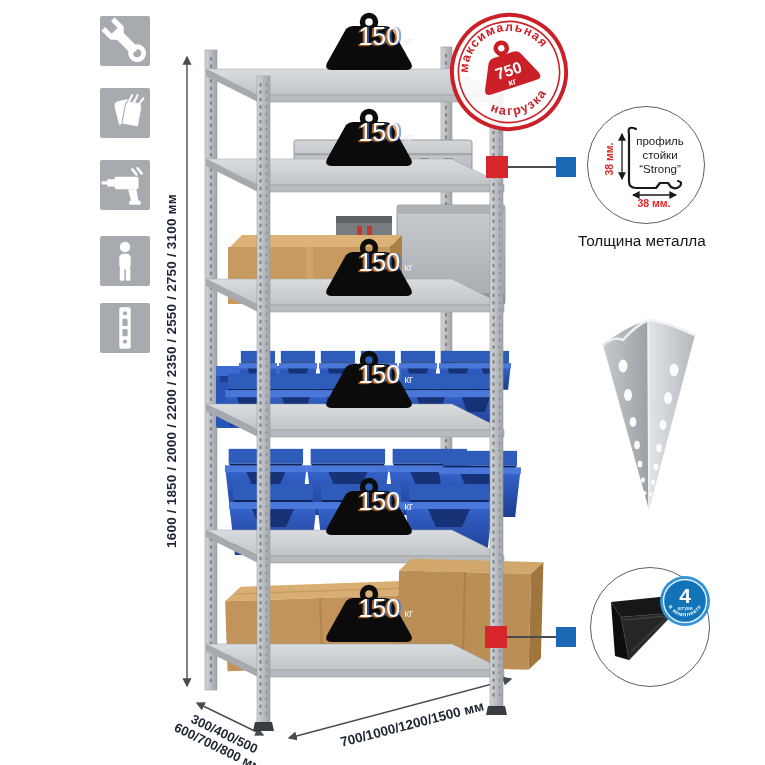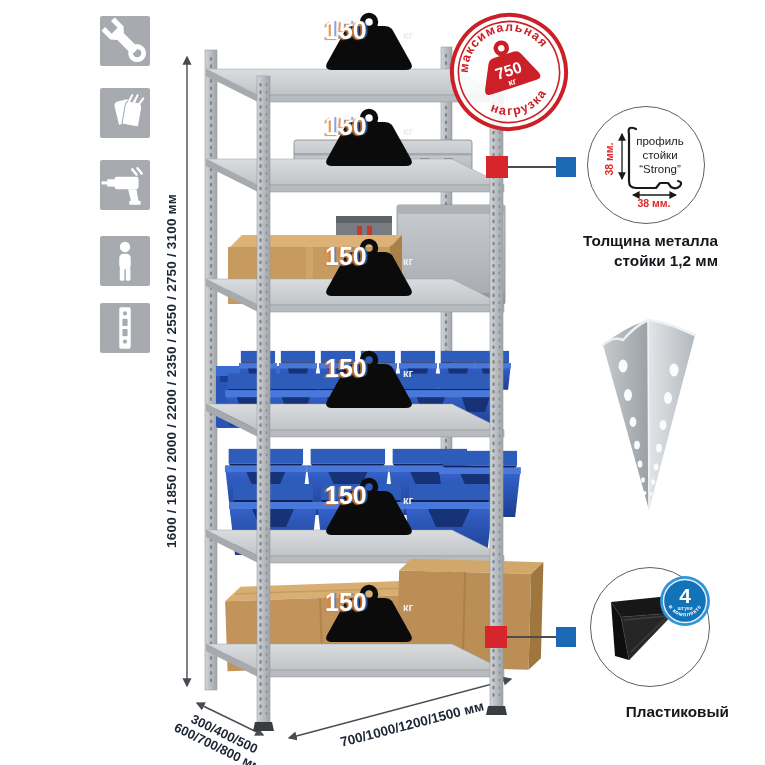--- a/index.html
+++ b/index.html
@@ -9,27 +9,27 @@
   svg{display:block;}
   
   .ico{position:absolute;left:100px;width:50px;height:50px;background:#a7abaf;border-radius:2px;}
   
   .dimtext{position:absolute;color:#1d2534;font-weight:bold;white-space:nowrap;}
   .hlabel{left:171px;top:371px;font-size:13.5px;transform:translate(-50%,-50%) rotate(-90deg);letter-spacing:.2px;}
   .dlabel{left:221px;top:741px;font-size:13px;line-height:1.12;text-align:center;transform:translate(-50%,-50%) rotate(26deg);}
   .wlabel{left:412px;top:724px;font-size:13.5px;transform:translate(-50%,-50%) rotate(-14.5deg);}
   
   .weight{position:absolute;width:88px;height:64px;z-index:6;}
-  .weight .wt{position:absolute;left:0;top:6px;width:100%;display:flex;justify-content:space-between;align-items:baseline;
-     color:#fff;font-weight:bold;font-size:25px;line-height:1;
+  .weight .wt{position:absolute;left:0;top:12px;width:100%;display:flex;justify-content:flex-end;align-items:baseline;
+     color:#fff;font-weight:normal;font-size:25px;line-height:1;
      text-shadow:-2px 1px 1px rgba(226,125,40,.85), 2px 0 1px rgba(70,120,205,.7);}
   .weight .wt .unit{font-size:11px;margin-left:4px;text-shadow:none;color:#eee;}
   
   .circle-detail{position:absolute;border:1.6px solid #5c6065;border-radius:50%;background:#fff;z-index:5;}
-  .caption{position:absolute;text-align:right;color:#15171c;font-weight:bold;font-size:15.3px;line-height:1.32;}
+  .caption{position:absolute;text-align:left;color:#15171c;font-weight:normal;font-size:15.3px;line-height:1.32;}
   .badge{position:absolute;z-index:7;}
   .stamp{position:absolute;left:444px;top:7px;z-index:8;}
   .scene{position:absolute;left:0;top:0;z-index:1;}
 </style>
 </head>
 <body>
 
 <div class="canvas">
 
   <svg class="scene" width="765" height="765" viewBox="0 0 765 765">
@@ -369,21 +369,20 @@
       <line x1="45" y1="88" x2="88" y2="88" stroke="#1a1a1a" stroke-width="1.3" marker-start="url(#ahb)" marker-end="url(#ahb)"></line>
       <text x="25" y="52" transform="rotate(-90 25 52)" text-anchor="middle" font-size="10.5" font-weight="bold" fill="#e02828" font-family="Liberation Sans,sans-serif">38 мм.</text>
       <text x="66" y="100" text-anchor="middle" font-size="10.5" font-weight="bold" fill="#e02828" font-family="Liberation Sans,sans-serif">38 мм.</text>
       <text x="72" y="38" text-anchor="middle" font-size="11.5" fill="#222" font-family="Liberation Sans,sans-serif">профиль</text>
       <text x="72" y="52" text-anchor="middle" font-size="11.5" fill="#222" font-family="Liberation Sans,sans-serif">стойки</text>
       <text x="72" y="66" text-anchor="middle" font-size="11.5" fill="#222" font-family="Liberation Sans,sans-serif">“Strong”</text>
     </svg>
   </div>
   <div class="caption" style="left:578px;top:231px;width:140px">
     <span style="display:block">Толщина металла</span>
-    <span style="display:block">стойки 1,2 мм</span>
   </div>
 
   <div class="abs" style="left:593px;top:300px">
     <svg width="115" height="228" viewBox="0 0 115 228">
       <defs>
         <linearGradient id="angL" x1="0" y1="0" x2="1" y2="0">
           <stop offset="0" stop-color="#c6cacd"></stop>
             <stop offset="1" stop-color="#9aa0a5"></stop>
         </linearGradient>
         <linearGradient id="angR" x1="0" y1="0" x2="1" y2="0">
@@ -433,16 +432,15 @@
       <circle cx="27" cy="27" r="25" fill="#3094d8"></circle>
       <circle cx="27" cy="27" r="21.5" fill="#1273b8" stroke="#e8f2fa" stroke-width="1.4"></circle>
       <text x="27" y="29" text-anchor="middle" font-size="21" font-weight="bold" fill="#fff" font-family="Liberation Sans,sans-serif">4</text>
       <text x="27" y="35.5" text-anchor="middle" font-size="5" font-weight="bold" fill="#d7e9f7" font-family="Liberation Sans,sans-serif">штуки</text>
       <text font-size="5.6" font-weight="bold" fill="#fff" letter-spacing=".6" text-anchor="middle" font-family="Liberation Sans,sans-serif">
         <textPath href="#badgeArc" startOffset="50%">в комплекте</textPath>
       </text>
     </svg>
   </div>
   <div class="caption" style="left:589px;top:702px;width:140px">
-    <span style="display:block">Пластиковый</span>
   </div>
 
 </div>
 
 </body></html>

